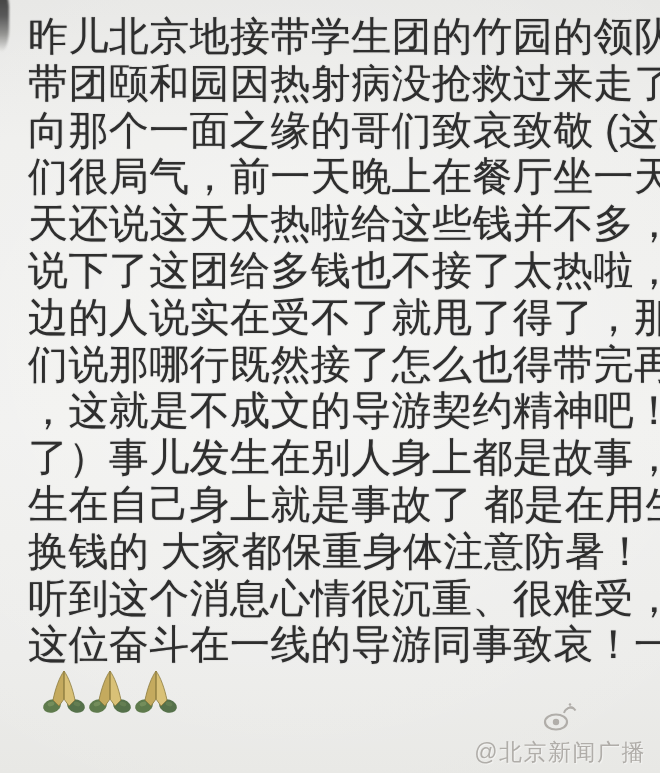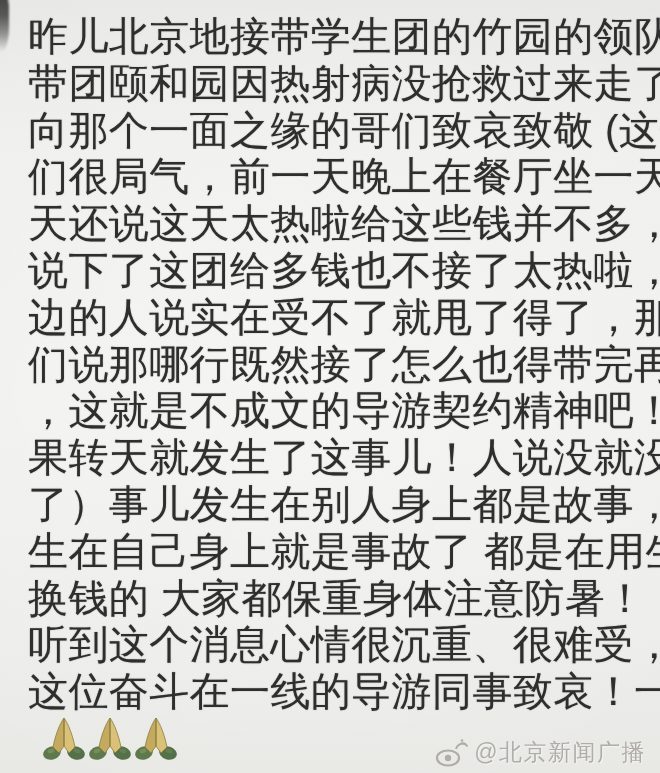--- a/index.html
+++ b/index.html
@@ -61,20 +61,21 @@
     right: 14px;
     bottom: 5px;
     display: flex;
     align-items: center;
     gap: 5px;
     color: #9b9792;
     opacity: 0.72;
     font-size: 23px;
     letter-spacing: 1.5px;
     text-shadow: 1px 1px 1px rgba(255,255,255,0.7);
+    flex-direction: column;
   }
   .weibo-logo {
     display: inline-block;
     width: 34px;
     height: 30px;
     flex: 0 0 auto;
   }
 </style>
 </head>
 <body>
@@ -86,21 +87,20 @@
   <div class="text-block">
     <div class="text-line">昨儿北京地接带学生团的竹园的领队在</div>
     <div class="text-line">带团颐和园因热射病没抢救过来走了，</div>
     <div class="text-line">向那个一面之缘的哥们致哀致敬 (这哥</div>
     <div class="text-line">们很局气，前一天晚上在餐厅坐一天聊</div>
     <div class="text-line">天还说这天太热啦给这些钱并不多，还</div>
     <div class="text-line">说下了这团给多钱也不接了太热啦，旁</div>
     <div class="text-line">边的人说实在受不了就甩了得了，那哥</div>
     <div class="text-line">们说那哪行既然接了怎么也得带完再说</div>
     <div class="text-line">，这就是不成文的导游契约精神吧！结</div>
-    <div class="text-line">果转天就发生了这事儿！人说没就没</div>
     <div class="text-line">了）事儿发生在别人身上都是故事，发</div>
     <div class="text-line">生在自己身上就是事故了 都是在用生命</div>
     <div class="text-line">换钱的 大家都保重身体注意防暑！！！</div>
     <div class="text-line">听到这个消息心情很沉重、很难受，向</div>
     <div class="text-line">这位奋斗在一线的导游同事致哀！一路</div>
     <div class="text-line">
       <span class="emoji-row">
         <svg class="folded-hands" viewBox="0 0 44 46">
           <ellipse cx="10" cy="37" rx="9" ry="6.5" fill="#5e7a4c" transform="rotate(-18 10 37)"></ellipse>
           <ellipse cx="34" cy="37" rx="9" ry="6.5" fill="#55714a" transform="rotate(18 34 37)"></ellipse>

